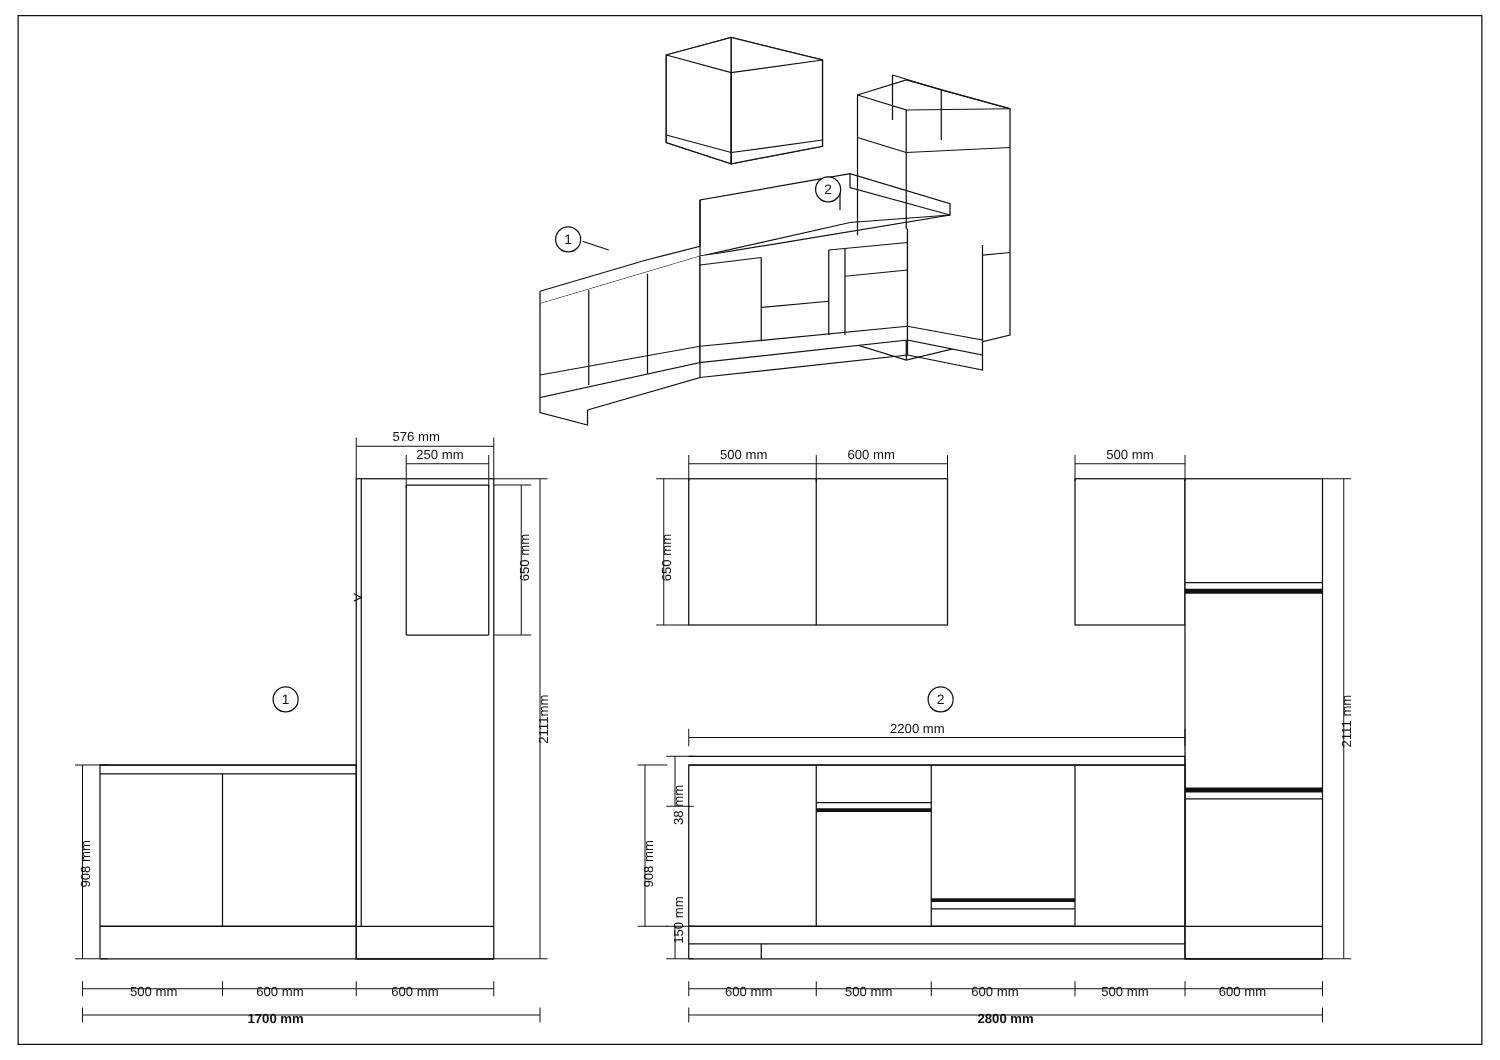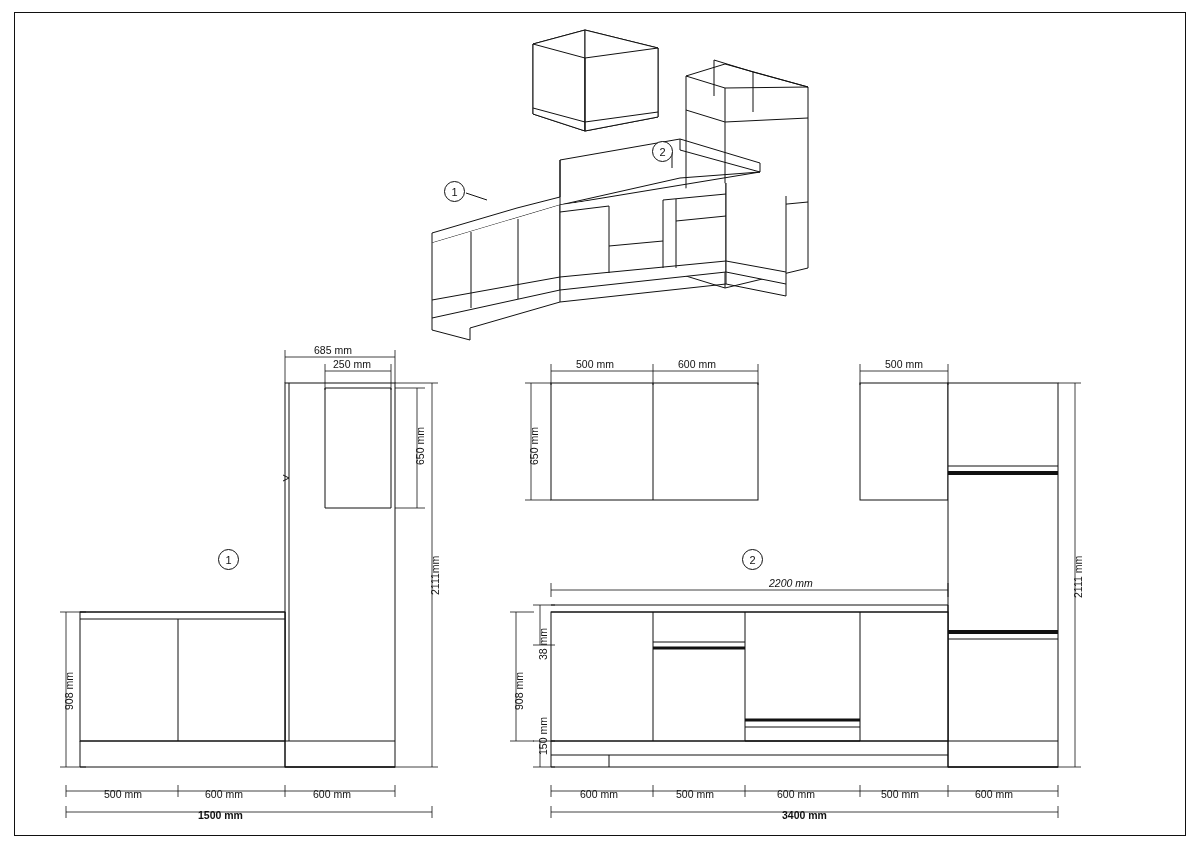--- a/index.html
+++ b/index.html
@@ -208,39 +208,39 @@
         <path d="M1058 806 L1058 818"></path>
       </g>
     </g>
   </svg>
 
   <div class="bubble" style="left:444px;top:181px;">1</div>
   <div class="bubble" style="left:652px;top:141px;">2</div>
   <div class="bubble" style="left:218px;top:549px;">1</div>
   <div class="bubble" style="left:742px;top:549px;">2</div>
 
-  <div class="lbl" style="left:314px;top:345px;">685 mm</div>
+  <div class="lbl" style="left:314px;top:345px;">576 mm</div>
   <div class="lbl" style="left:333px;top:359px;">250 mm</div>
   <div class="lbl v" style="left:415px;top:465px;">650 mm</div>
   <div class="lbl v" style="left:430px;top:595px;">2111mm</div>
   <div class="lbl v" style="left:64px;top:710px;">908 mm</div>
   <div class="lbl" style="left:104px;top:789px;">500 mm</div>
   <div class="lbl" style="left:205px;top:789px;">600 mm</div>
   <div class="lbl" style="left:313px;top:789px;">600 mm</div>
-  <div class="lbl" style="left:198px;top:810px;font-weight:bold;">1500 mm</div>
+  <div class="lbl" style="left:198px;top:810px;font-weight:bold;">1700 mm</div>
 
   <div class="lbl" style="left:576px;top:359px;">500 mm</div>
   <div class="lbl" style="left:678px;top:359px;">600 mm</div>
   <div class="lbl" style="left:885px;top:359px;">500 mm</div>
   <div class="lbl v" style="left:529px;top:465px;">650 mm</div>
   <div class="lbl v" style="left:538px;top:660px;">38 mm</div>
   <div class="lbl v" style="left:514px;top:710px;">908 mm</div>
   <div class="lbl v" style="left:538px;top:755px;">150 mm</div>
   <div class="lbl v" style="left:1073px;top:598px;">2111 mm</div>
-  <div class="lbl" style="left:769px;top:578px;font-style:italic;">2200 mm</div>
+  <div class="lbl" style="left:712px;top:578px;">2200 mm</div>
   <div class="lbl" style="left:580px;top:789px;">600 mm</div>
   <div class="lbl" style="left:676px;top:789px;">500 mm</div>
   <div class="lbl" style="left:777px;top:789px;">600 mm</div>
   <div class="lbl" style="left:881px;top:789px;">500 mm</div>
   <div class="lbl" style="left:975px;top:789px;">600 mm</div>
-  <div class="lbl" style="left:782px;top:810px;font-weight:bold;">3400 mm</div>
+  <div class="lbl" style="left:782px;top:810px;font-weight:bold;">2800 mm</div>
 
 </div>
 
 </body></html>

